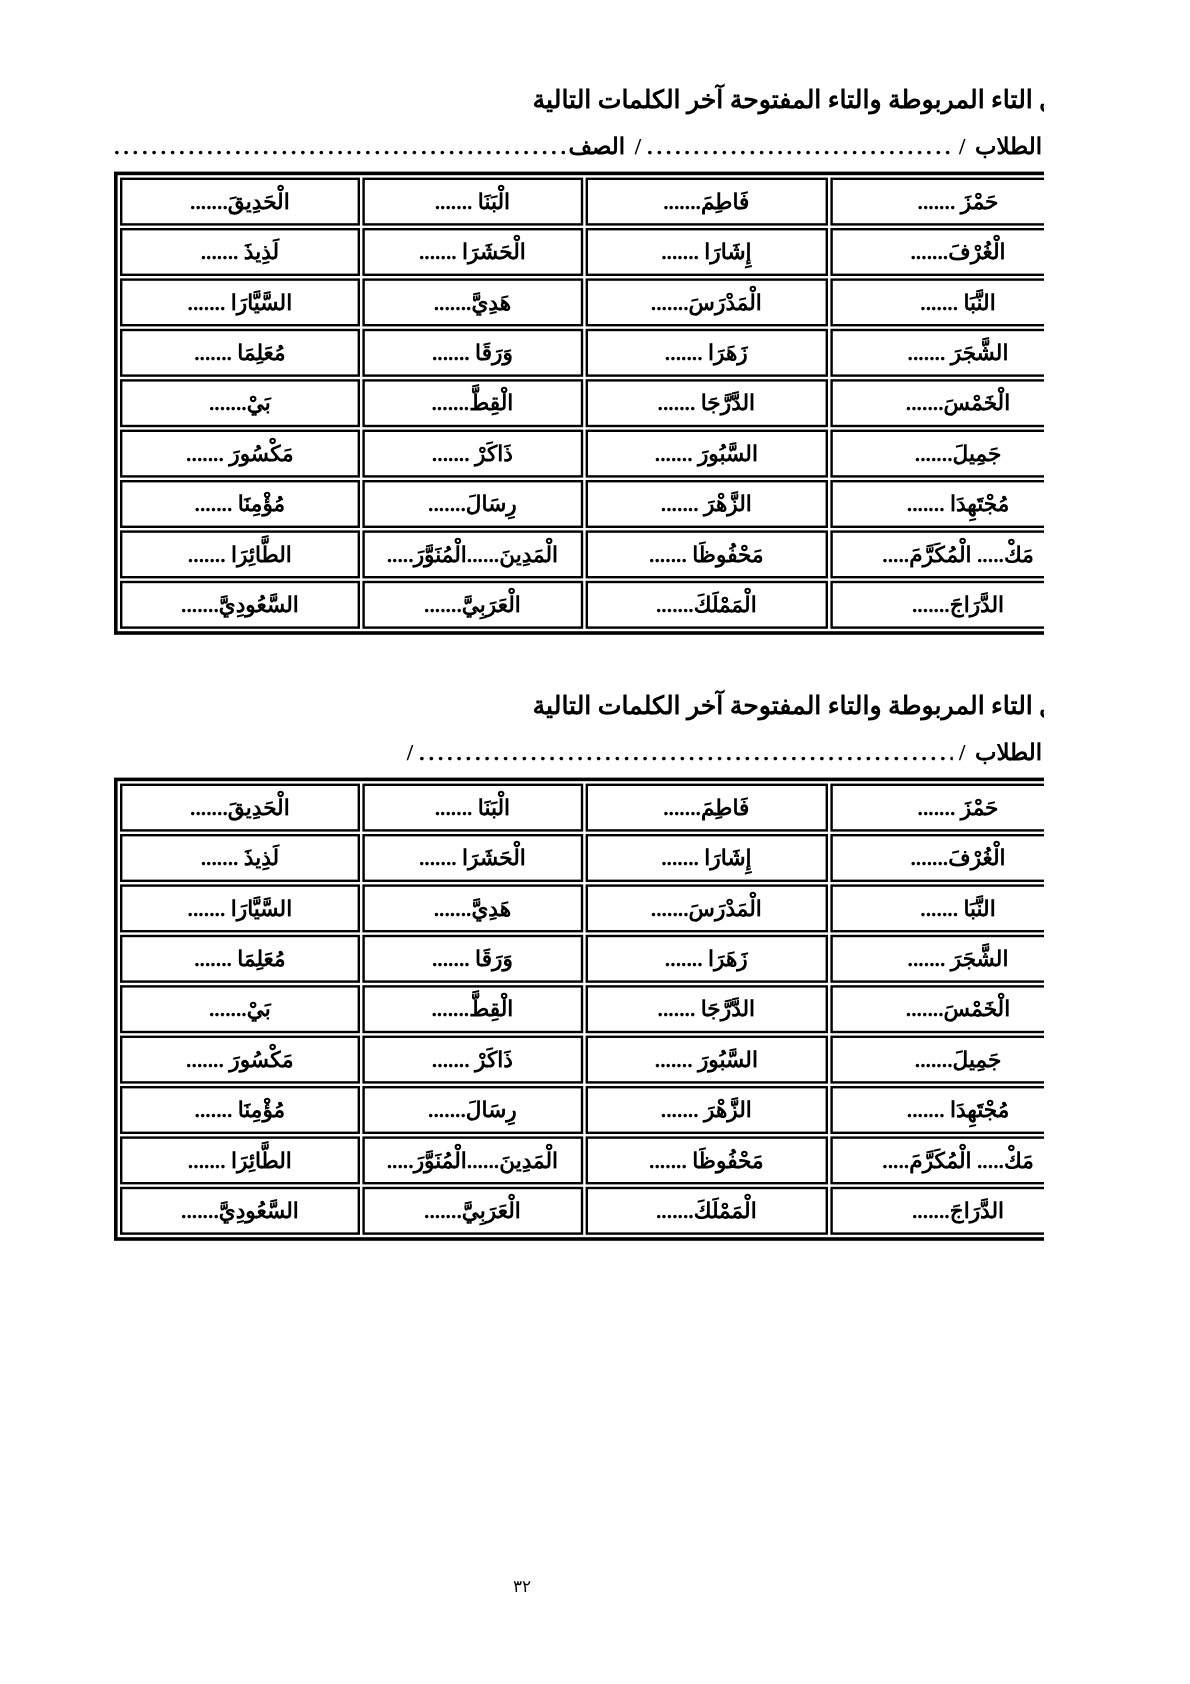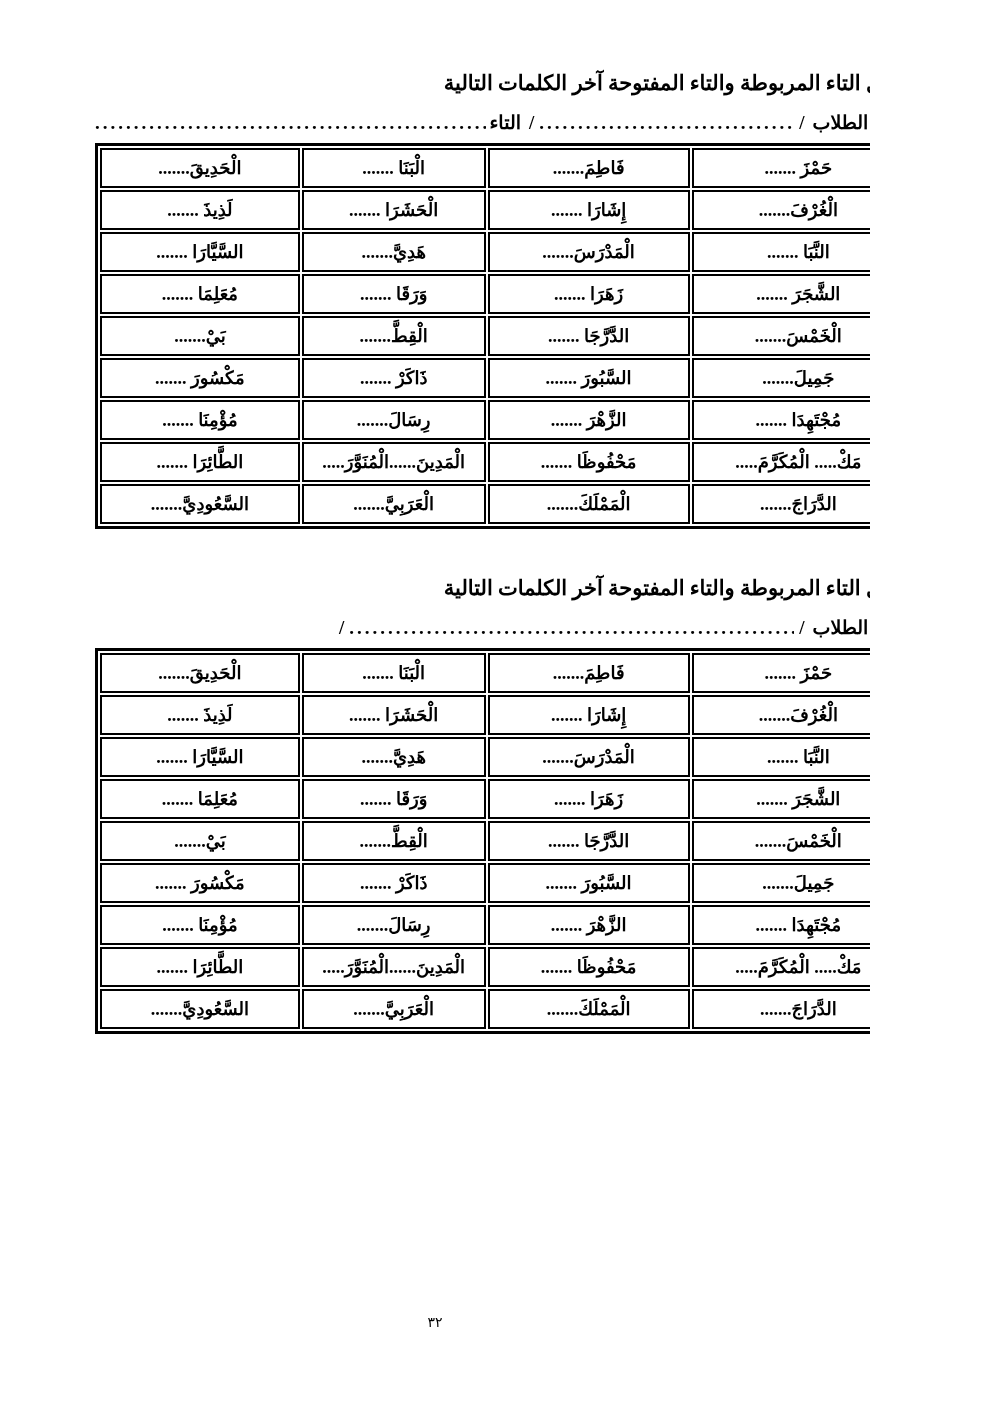--- a/index.html
+++ b/index.html
@@ -85,21 +85,21 @@
 </head>
 <body>
 
 <div class="page">
   <div class="content">
 
     <div class="sec1">
       <div class="section-title">أدخل التاء المربوطة والتاء المفتوحة آخر الكلمات التالية</div>
       <div class="name-line">
         <span class="dots dots-class">............................................................</span>
-        <span class="lbl">التاء</span>
+        <span class="lbl">الصف</span>
         <span class="slash">/</span>
         <span class="dots dots-name-1">........................................</span>
         <span class="slash">/</span>
         <span class="lbl">اسم الطلاب</span>
       </div>
       <table class="words">
         <colgroup>
           <col style="width:26.7%">
             <col style="width:25.3%">
             <col style="width:23%">

